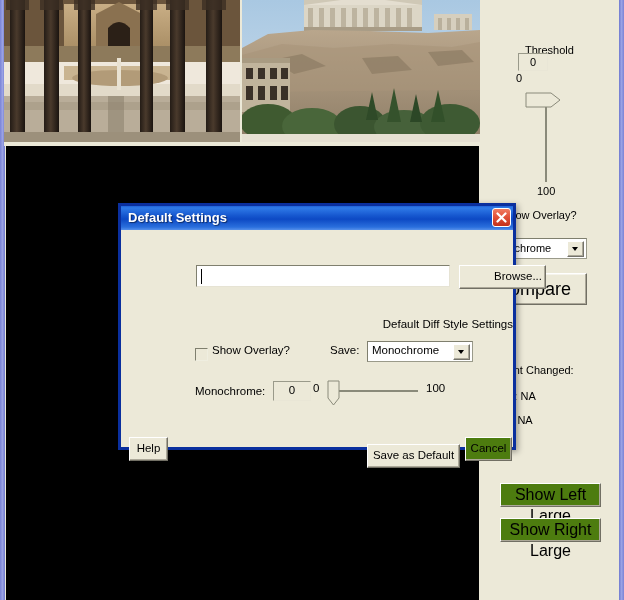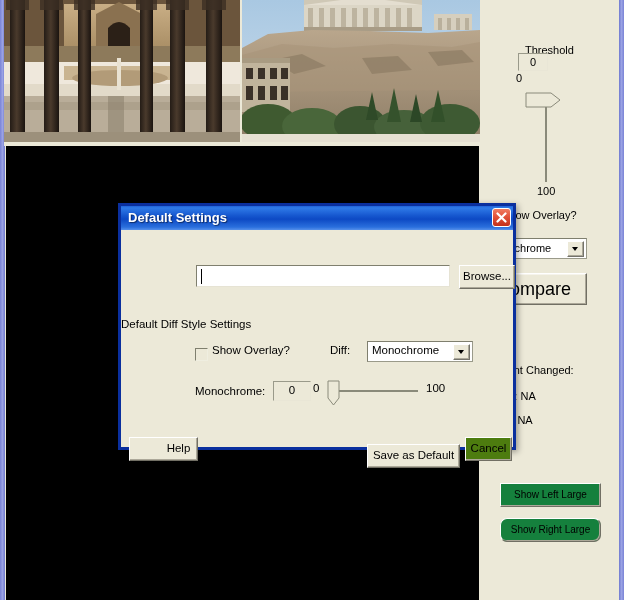--- a/index.html
+++ b/index.html
@@ -106,28 +106,28 @@
     font-size: 18px; color: #000; text-align: center; line-height: 30px;
   }
 
   .stat { position:absolute; font-size: 11px; color: #000; white-space: nowrap; }
   .stat-pc { left: 4px; top: 364px; }
   .stat-px { left: 4px; top: 390px; }
   .stat-cl { left: 4px; top: 414px; }
 
   .big-btn {
     position: absolute; left: 19px; width: 99px; height: 22px;
-    background: #15803d;
+    background: #4d7c0f;
     border: 1px solid #ffffff;
     border-right-color: #716f64; border-bottom-color: #716f64;
     box-shadow: inset -1px -1px 0 #aca899;
-    font-size: 10px; color: #000; text-align: center; line-height: 21px;
+    font-size: 16px; color: #000; text-align: center; line-height: 21px;
   }
   .btn-left  { top: 483px; }
-  .btn-right { top: 518px; border-radius: 7px; }
+  .btn-right { top: 518px; }
   .btn-diff  { top: 552px; }
 
   
   .dialog {
     position: absolute; left: 118px; top: 203px; width: 398px; height: 247px;
     background: #ece9d8;
     border: 3px solid #0a2f9e;
     box-sizing: border-box;
     box-shadow: 2px 2px 6px rgba(0,0,0,0.35);
   }
@@ -161,26 +161,26 @@
     box-sizing: border-box;
   }
   .caret {
     position:absolute; left: 4px; top: 3px; width: 1px; height: 15px; background: #000;
   }
   .browse-btn {
     position: absolute; left: 338px; top: 35px; width: 54px; height: 22px;
     background: #ece9d8;
     border: 1px solid #ffffff; border-right-color:#716f64; border-bottom-color:#716f64;
     box-shadow: inset -1px -1px 0 #aca899;
-    font-size: 11.5px; text-align:center; line-height: 20px; color:#000;
+    font-size: 11.5px; text-align:center; line-height: 20px; color:#000;padding-left:31px;
   }
 
   .section-title {
     position: absolute; left: 0; right: 0; top: 88px;
-    text-align: left; font-size: 11.5px; color: #000;
+    text-align: right; font-size: 11.5px; color: #000;
   }
 
   .dlg-cb-outer { position: absolute; left: 74px; top: 116px; }
   .dlg-cb {
     display:inline-block; width: 11px; height: 11px;
     border: 1px solid #7f7f6e; border-right-color:#efeee0; border-bottom-color:#efeee0;
     background: #ece9d8; vertical-align: -1px;
   }
   .dlg-cb-text { position:absolute; left: 91px; top: 114px; font-size: 11.5px; color:#000; }
 
@@ -211,21 +211,21 @@
   }
   .hthumb { position: absolute; left: 206px; top: 150px; }
   .hthumb svg { display:block; }
   .thr-max { position:absolute; left: 305px; top: 152px; font-size: 11.5px; color:#000; }
 
   .help-btn {
     position: absolute; left: 8px; top: 207px; width: 37px; height: 22px;
     background: #ece9d8;
     border: 1px solid #ffffff; border-right-color:#716f64; border-bottom-color:#716f64;
     box-shadow: inset -1px -1px 0 #aca899;
-    font-size: 11.5px; text-align:center; line-height:20px; color:#000;padding-left:30px;
+    font-size: 11.5px; text-align:center; line-height:20px; color:#000;
   }
   .save-btn {
     position: absolute; left: 246px; top: 214px; width: 91px; height: 22px;
     background: #ece9d8;
     border: 1px solid #ffffff; border-right-color:#716f64; border-bottom-color:#716f64;
     box-shadow: inset -1px -1px 0 #aca899;
     font-size: 11.5px; text-align:center; line-height:20px; color:#000;
   }
   .cancel-btn {
     position: absolute; left: 344px; top: 207px; width: 45px; height: 22px;
@@ -430,21 +430,21 @@
 
       <div class="browse-btn">Browse...</div>
 
       <div class="section-title">Default Diff Style Settings</div>
 
       <div class="dlg-cb-outer">
         <span class="dlg-cb"></span>
       </div>
       <div class="dlg-cb-text">Show Overlay?</div>
 
-      <div class="style-label">Diff:</div>
+      <div class="style-label">Save:</div>
 
       <div class="style-select">
         <span class="sel-text">Monochrome</span>
         <span class="sel-arrow">
           <span class="arrow-dn"></span>
         </span>
       </div>
 
       <div class="thr-label">Monochrome:</div>
 

